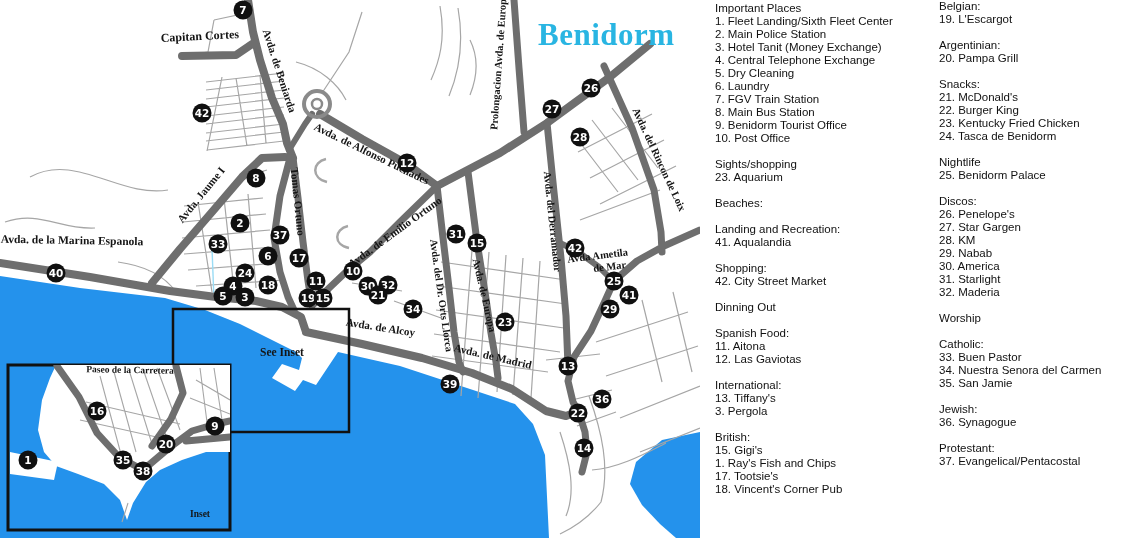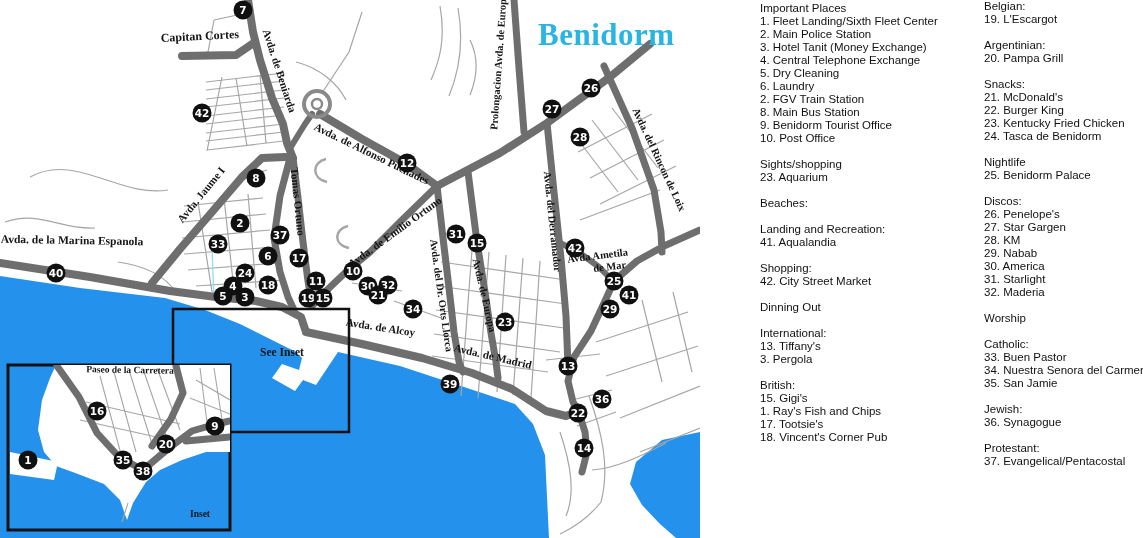--- a/index.html
+++ b/index.html
@@ -7,21 +7,21 @@
   }
   html,body{margin:0;padding:0;background:#fff;}
   #stage{position:relative;width:1143px;height:538px;background:#fff;overflow:hidden;
          font-family:"Liberation Sans",sans-serif;color:var(--ink);}
   #mapsvg{position:absolute;left:0;top:0;}
   .map-title{font-family:"Liberation Serif","DejaVu Serif",serif;font-weight:bold;
              font-size:31px;fill:var(--title);letter-spacing:.5px;}
   .road-label{font-family:"Liberation Serif","DejaVu Serif",serif;font-weight:600;fill:#151515;}
   .box-label{font-family:"Liberation Serif","DejaVu Serif",serif;font-weight:600;fill:#151515;}
   .marker-num{font-family:"DejaVu Sans",sans-serif;font-weight:bold;fill:#fff;text-anchor:middle;}
-  .legend-col{position:absolute;top:0;width:216px;font-size:11.5px;line-height:13px;white-space:nowrap;margin-left:45px;}
+  .legend-col{position:absolute;top:0;width:216px;font-size:11.5px;line-height:13px;white-space:nowrap;}
   #legend-col-1{left:715px;top:2px;}
   #legend-col-2{left:939px;top:0px;}
   .legend-section{margin:0 0 13px 0;}
   .legend-heading{font-weight:normal;}
   .legend-item{font-weight:normal;}
 </style>
 </head>
 <body>
 
 <div id="stage">
@@ -301,21 +301,21 @@
 
   <div id="legend-col-1" class="legend-col">
       <div class="legend-section">
         <div class="legend-heading">Important Places</div>
         <div class="legend-item">1. Fleet Landing/Sixth Fleet Center</div>
         <div class="legend-item">2. Main Police Station</div>
         <div class="legend-item">3. Hotel Tanit (Money Exchange)</div>
         <div class="legend-item">4. Central Telephone Exchange</div>
         <div class="legend-item">5. Dry Cleaning</div>
         <div class="legend-item">6. Laundry</div>
-        <div class="legend-item">2. FGV Train Station</div>
+        <div class="legend-item">7. FGV Train Station</div>
         <div class="legend-item">8. Main Bus Station</div>
         <div class="legend-item">9. Benidorm Tourist Office</div>
         <div class="legend-item">10. Post Office</div>
       </div>
       <div class="legend-section">
         <div class="legend-heading">Sights/shopping</div>
         <div class="legend-item">23. Aquarium</div>
       </div>
       <div class="legend-section">
         <div class="legend-heading">Beaches:</div>
@@ -323,20 +323,25 @@
       <div class="legend-section">
         <div class="legend-heading">Landing and Recreation:</div>
         <div class="legend-item">41. Aqualandia</div>
       </div>
       <div class="legend-section">
         <div class="legend-heading">Shopping:</div>
         <div class="legend-item">42. City Street Market</div>
       </div>
       <div class="legend-section">
         <div class="legend-heading">Dinning Out</div>
+      </div>
+      <div class="legend-section">
+        <div class="legend-heading">Spanish Food:</div>
+        <div class="legend-item">11. Aitona</div>
+        <div class="legend-item">12. Las Gaviotas</div>
       </div>
       <div class="legend-section">
         <div class="legend-heading">International:</div>
         <div class="legend-item">13. Tiffany's</div>
         <div class="legend-item">3. Pergola</div>
       </div>
       <div class="legend-section">
         <div class="legend-heading">British:</div>
         <div class="legend-item">15. Gigi's</div>
         <div class="legend-item">1. Ray's Fish and Chips</div>

